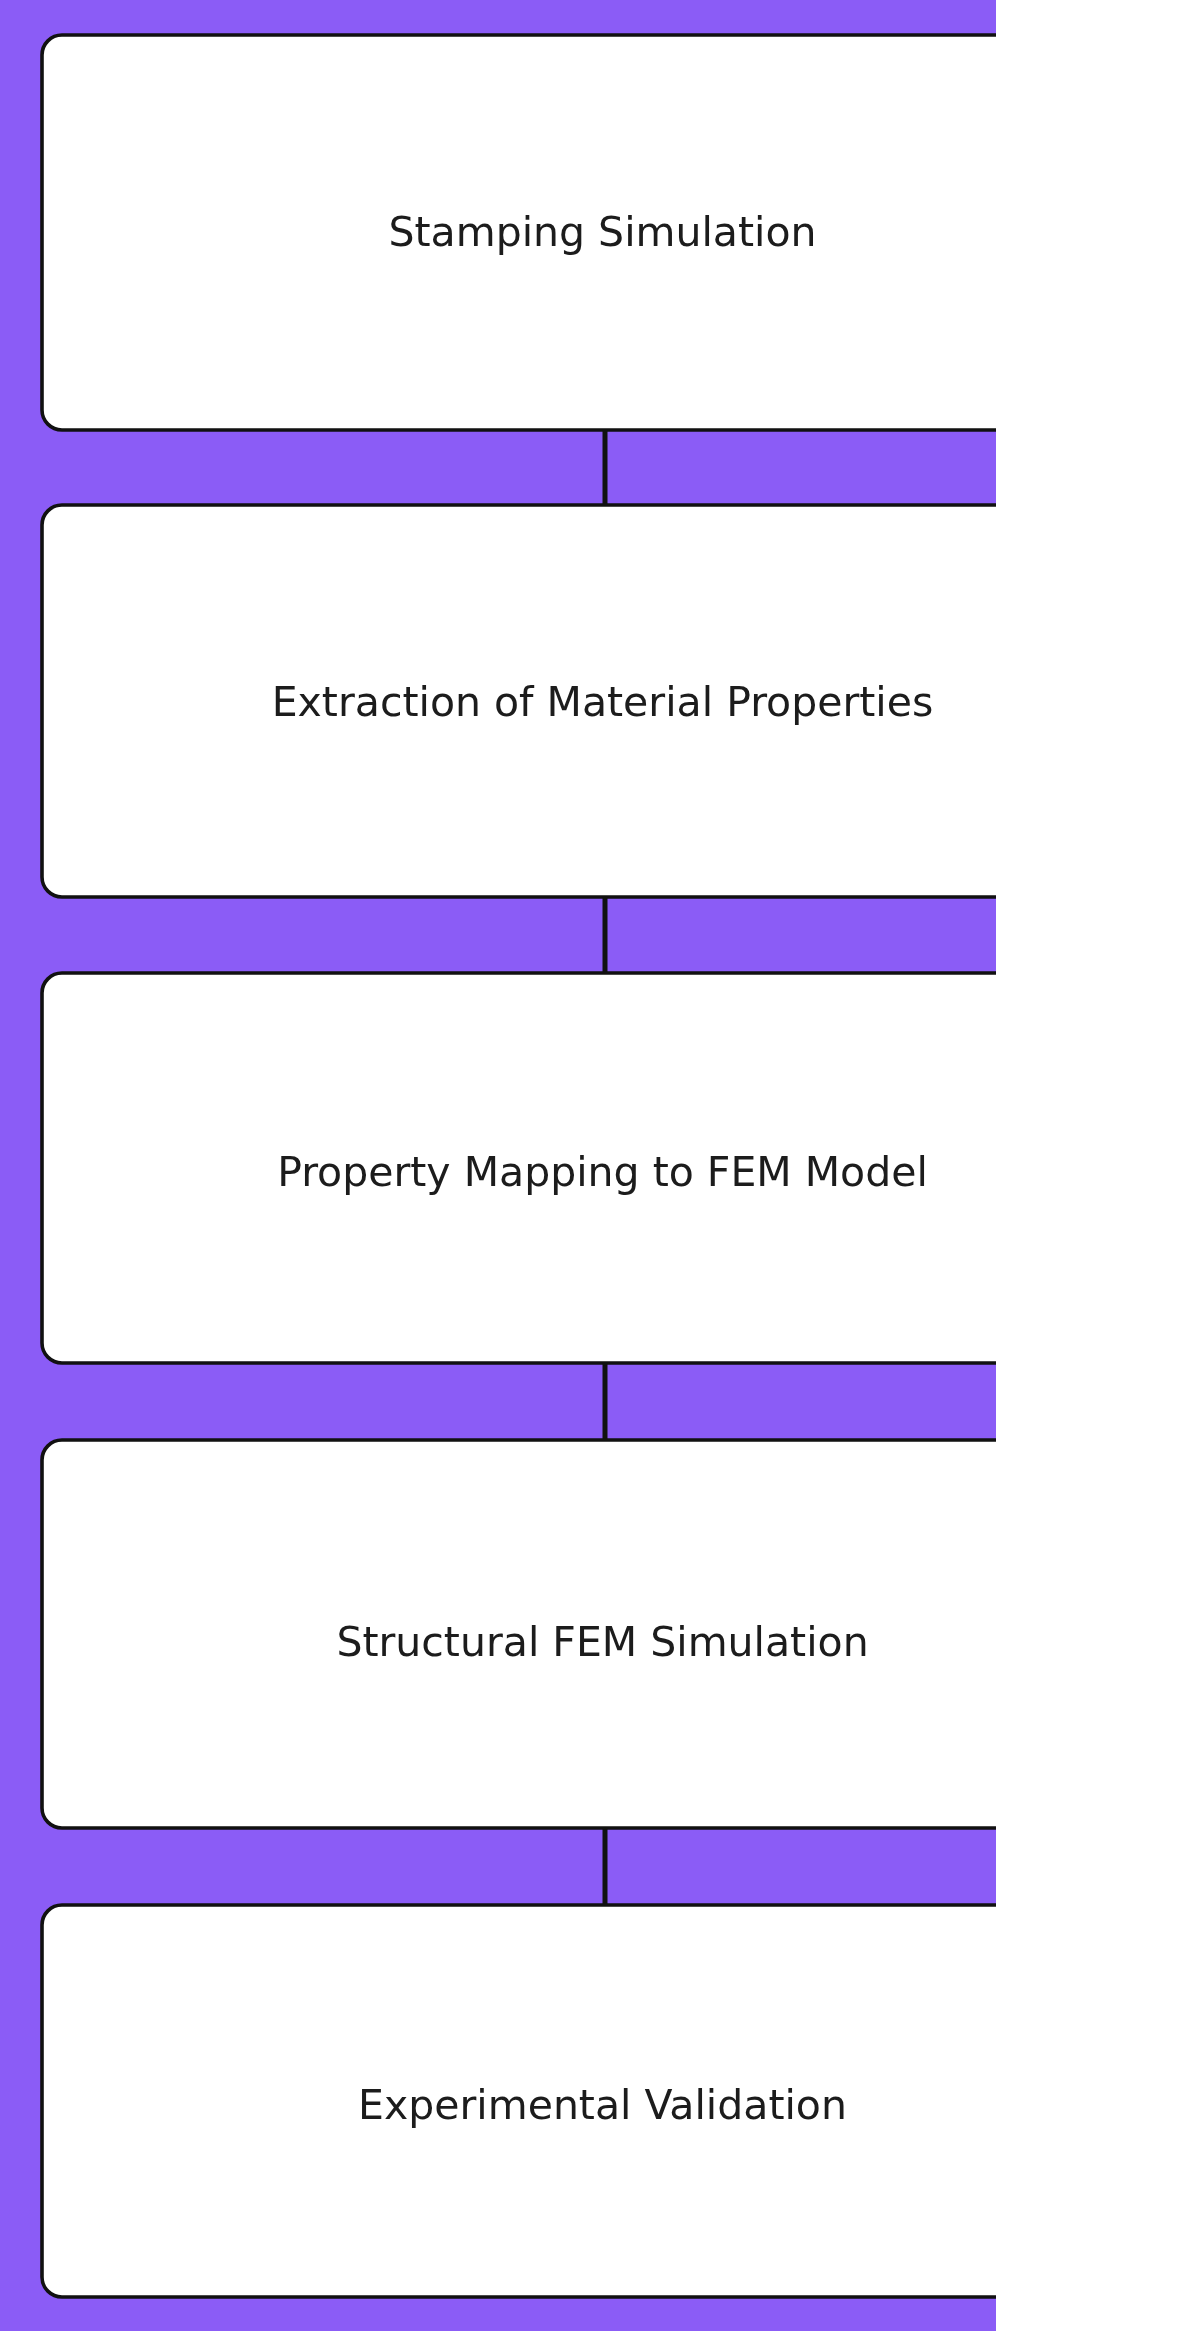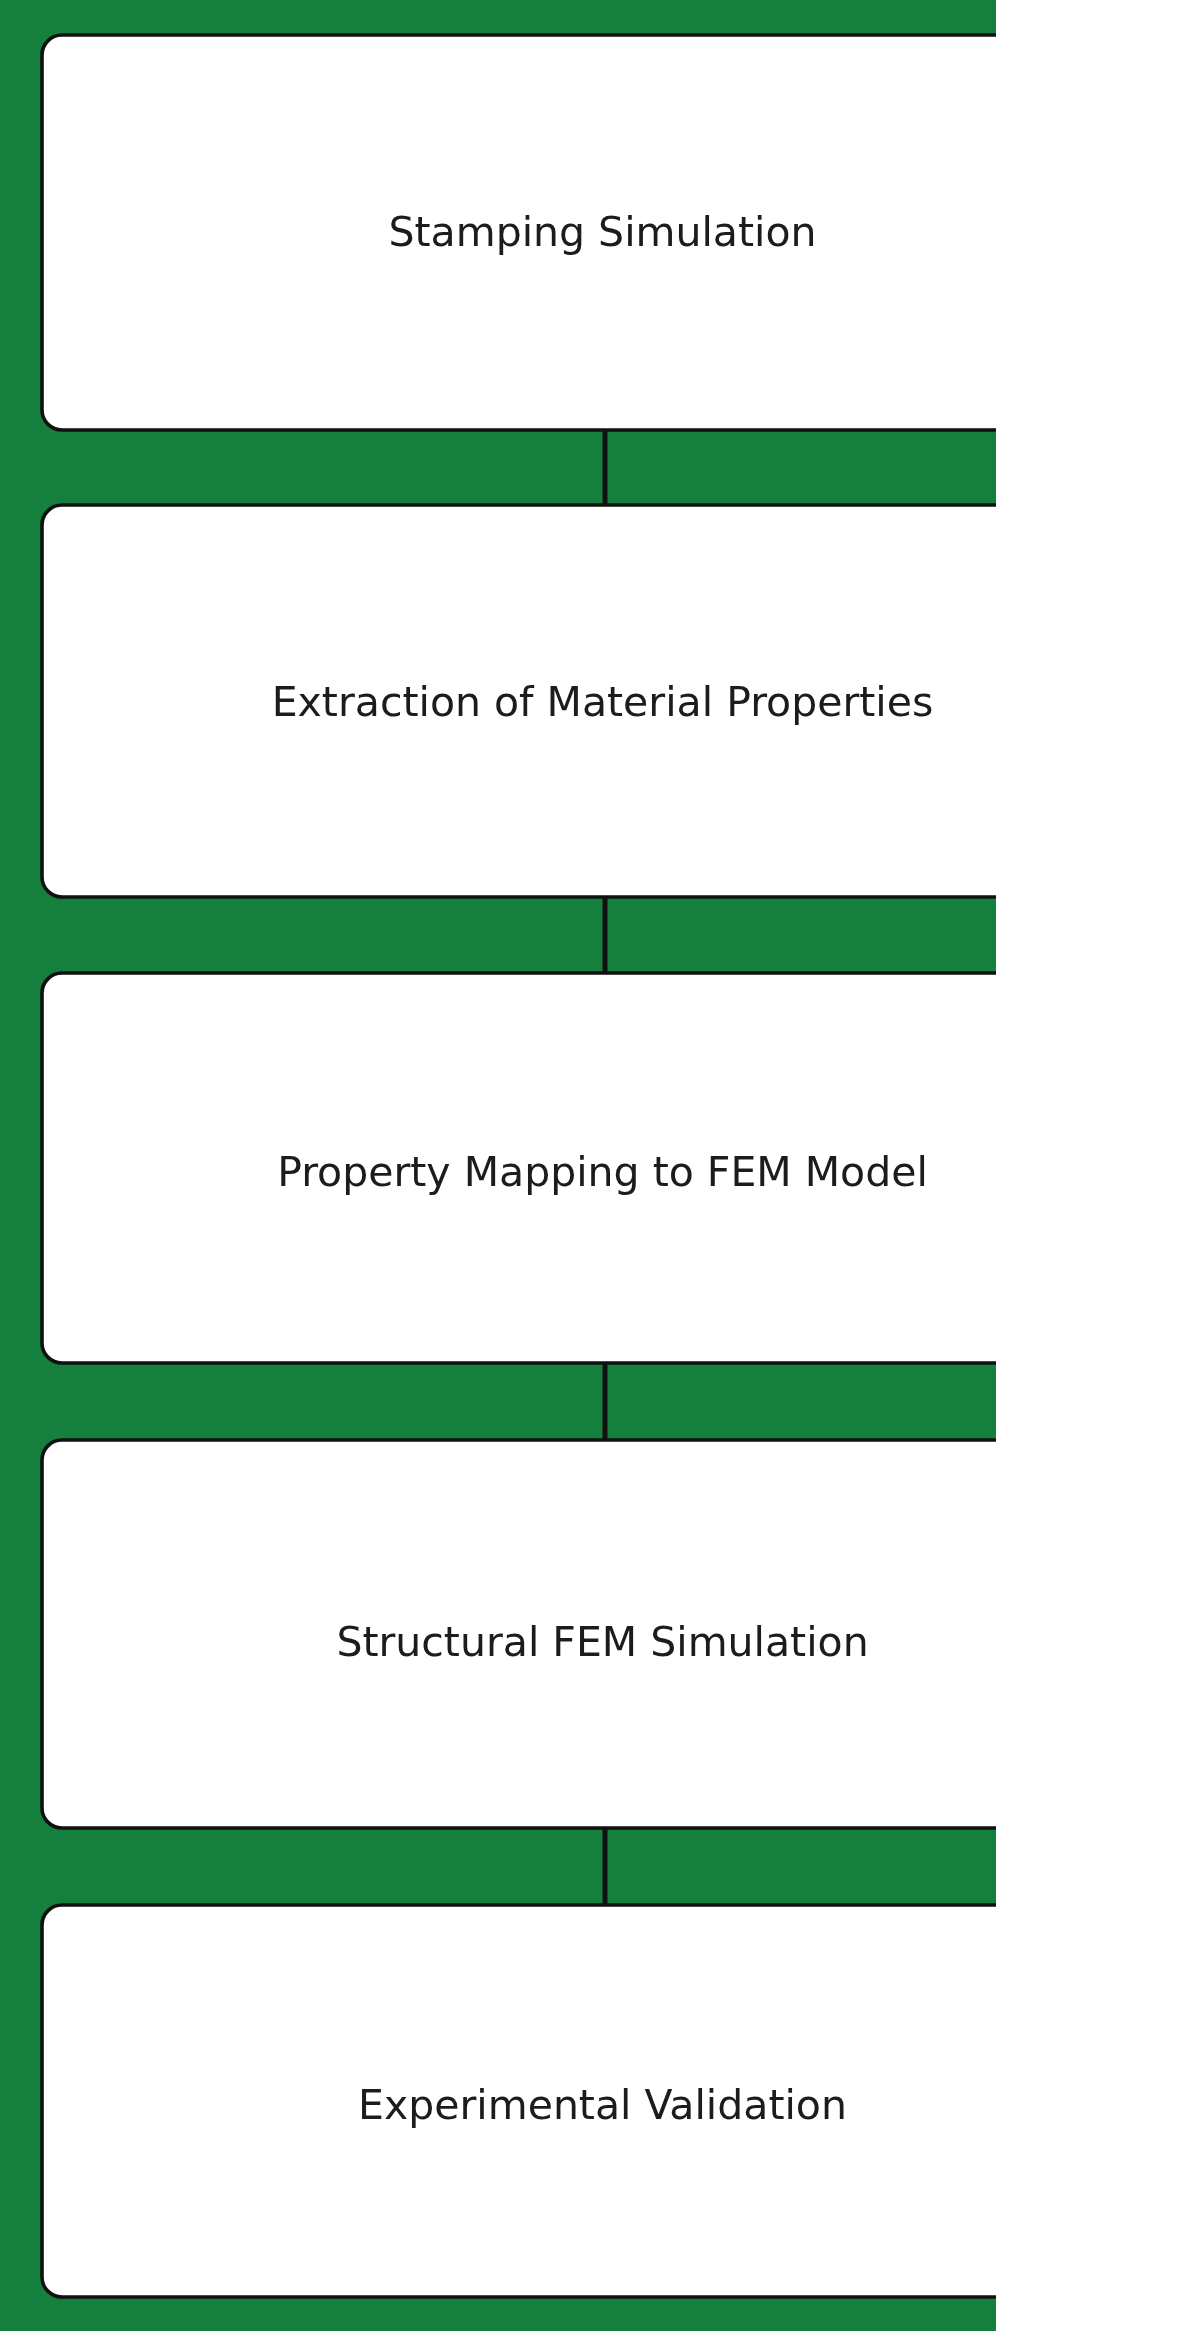--- a/index.html
+++ b/index.html
@@ -8,21 +8,21 @@
     padding: 0;
     background: #ffffff;
   }
   body {
     font-family: "DejaVu Sans", sans-serif;
   }
   #flow-root {
     position: relative;
     width: 996px;
     height: 2331px;
-    background: #15803d;
+    background: #8b5cf6;
     overflow: hidden;
   }
   #flow-svg {
     position: absolute;
     top: 0;
     left: 0;
     width: 1204px;
     height: 2331px;
     display: block;
   }

